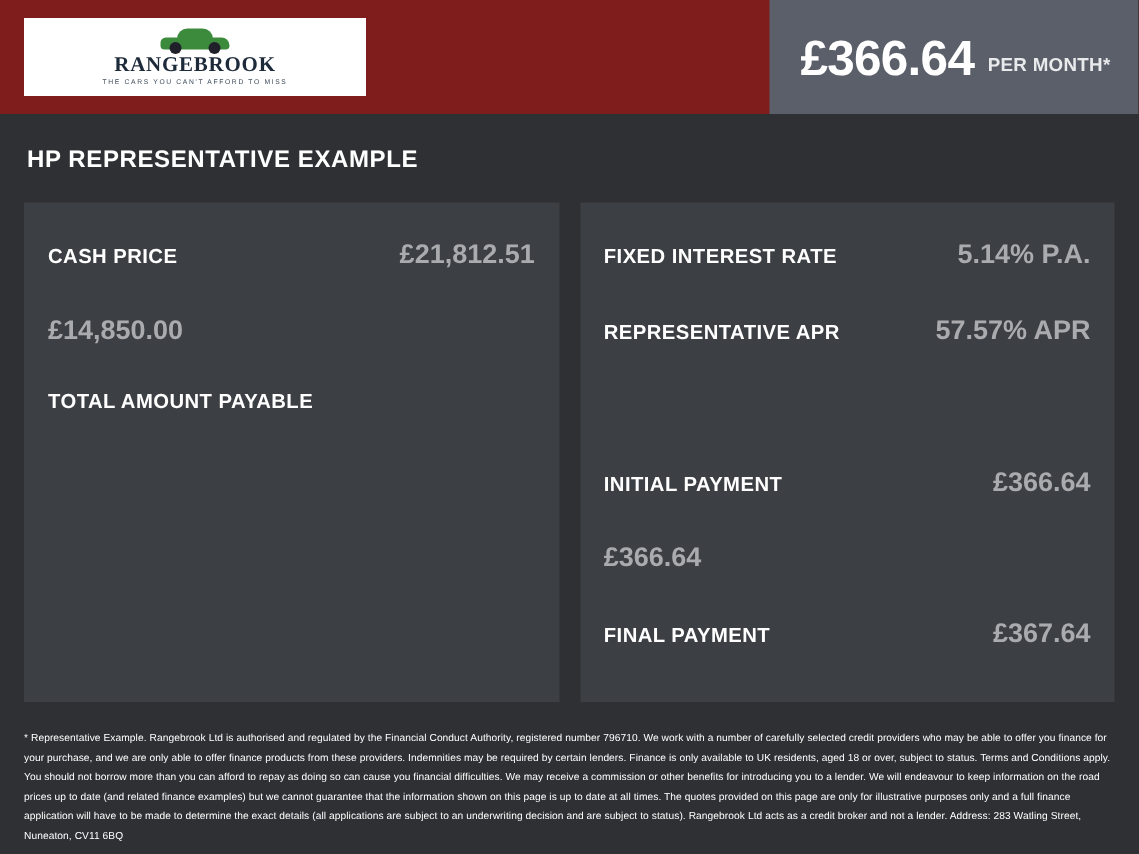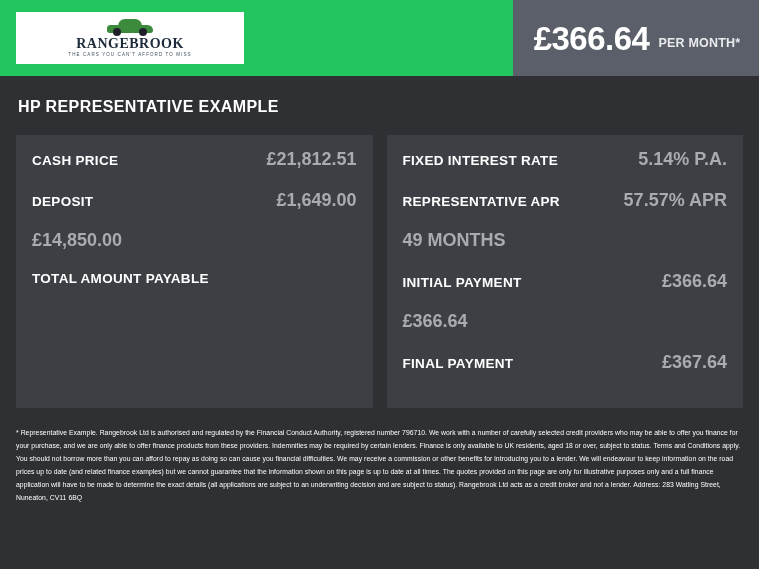--- a/index.html
+++ b/index.html
@@ -12,21 +12,21 @@
     background: #2e3033;
     font-family: "Liberation Sans", sans-serif;
     color: #ffffff;
     overflow: hidden;
   }
 
   
   .header {
     position: relative;
     height: 76px;
-    background: #22c55e;
+    background: #7f1d1d;
     display: flex;
     align-items: stretch;
   }
   .logo-box {
     position: absolute;
     left: 16px;
     top: 12px;
     width: 228px;
     height: 52px;
     background: #ffffff;
@@ -135,20 +135,21 @@
     flex: 1;
     padding: 14px 16px 16px 16px;
     box-sizing: border-box;
     min-height: 268px;
   }
   .row {
     display: flex;
     align-items: baseline;
     justify-content: space-between;
     height: 40.5px;
+    margin-top: 10px;
   }
   .row-label {
     font-size: 13.5px;
     font-weight: bold;
     letter-spacing: 0.3px;
     color: #ffffff;
     white-space: nowrap;
   }
   .row-value {
     font-size: 18px;
@@ -189,42 +190,37 @@
 
 <div class="section-title">HP REPRESENTATIVE EXAMPLE</div>
 
 <div class="panels">
   <div class="panel">
     <div class="row">
       <div class="row-label">CASH PRICE</div>
       <div class="row-value">£21,812.51</div>
     </div>
     <div class="row">
-      <div class="row-label">DEPOSIT</div>
-      <div class="row-value">£1,649.00</div>
-    </div>
-    <div class="row">
       <div class="row-value">£14,850.00</div>
     </div>
     <div class="row">
       <div class="row-label">TOTAL AMOUNT PAYABLE</div>
     </div>
   </div>
 
   <div class="panel">
     <div class="row">
       <div class="row-label">FIXED INTEREST RATE</div>
       <div class="row-value">5.14% P.A.</div>
     </div>
     <div class="row">
       <div class="row-label">REPRESENTATIVE APR</div>
       <div class="row-value">57.57% APR</div>
     </div>
     <div class="row">
-      <div class="row-value">49 MONTHS</div>
     </div>
     <div class="row">
       <div class="row-label">INITIAL PAYMENT</div>
       <div class="row-value">£366.64</div>
     </div>
     <div class="row">
       <div class="row-value">£366.64</div>
     </div>
     <div class="row">
       <div class="row-label">FINAL PAYMENT</div>

